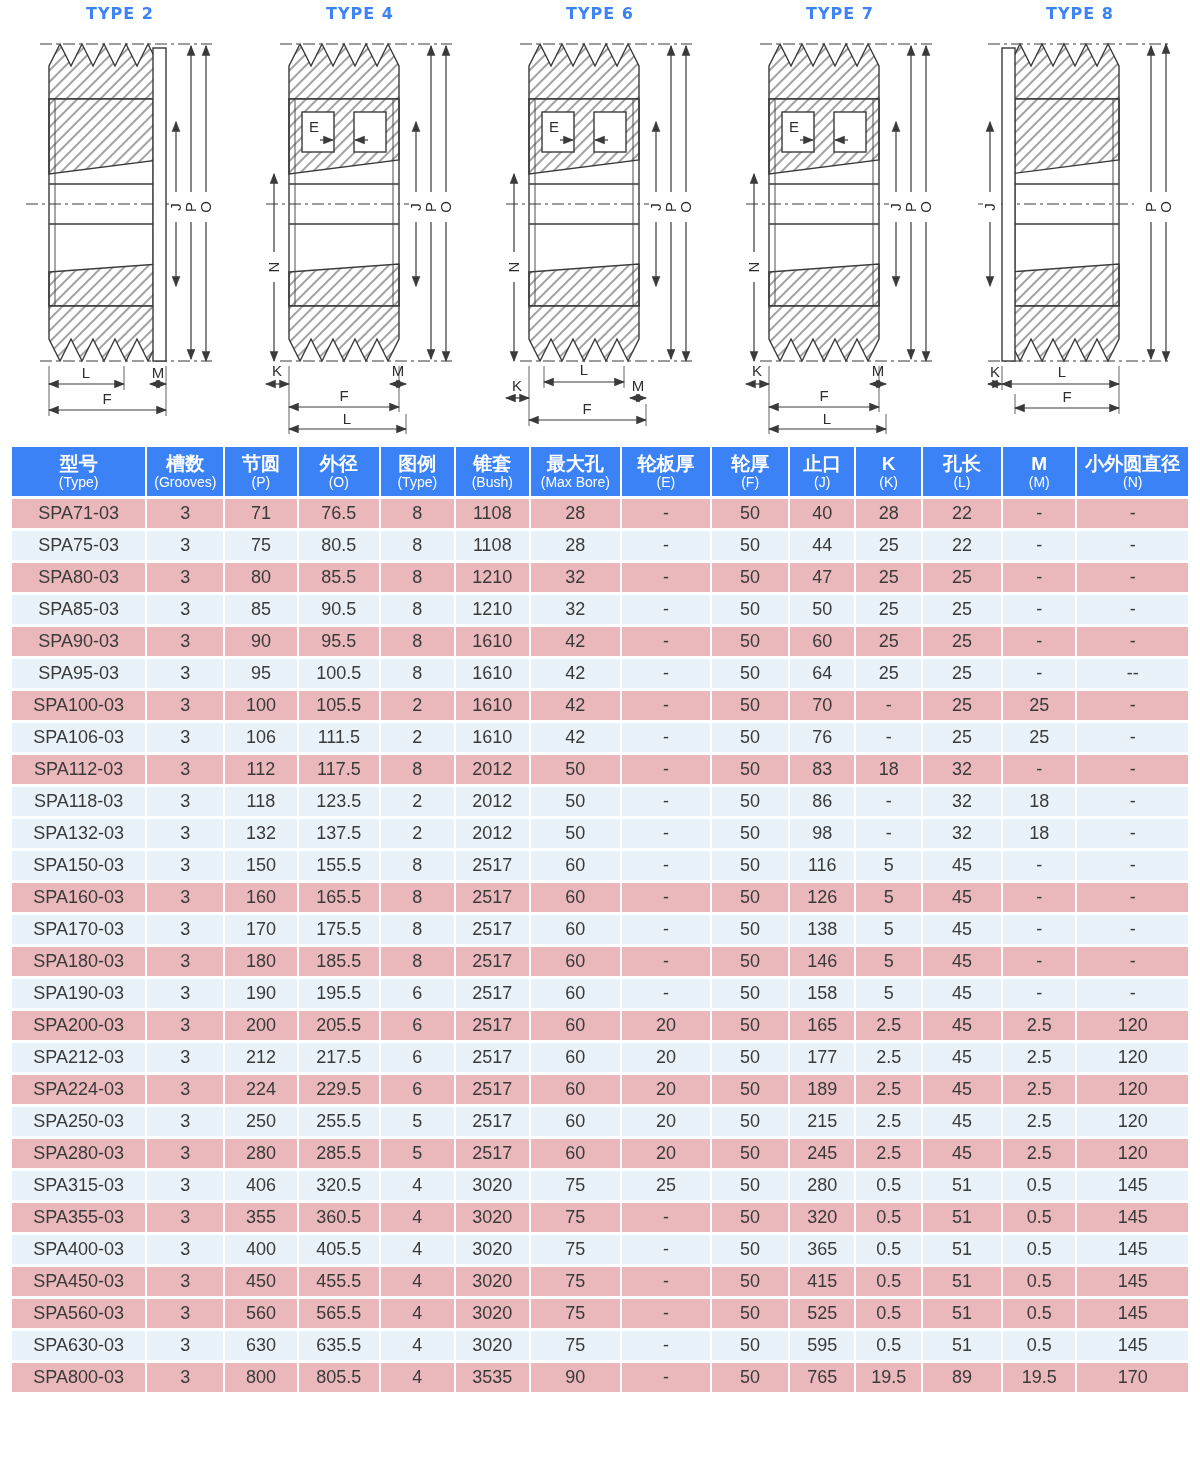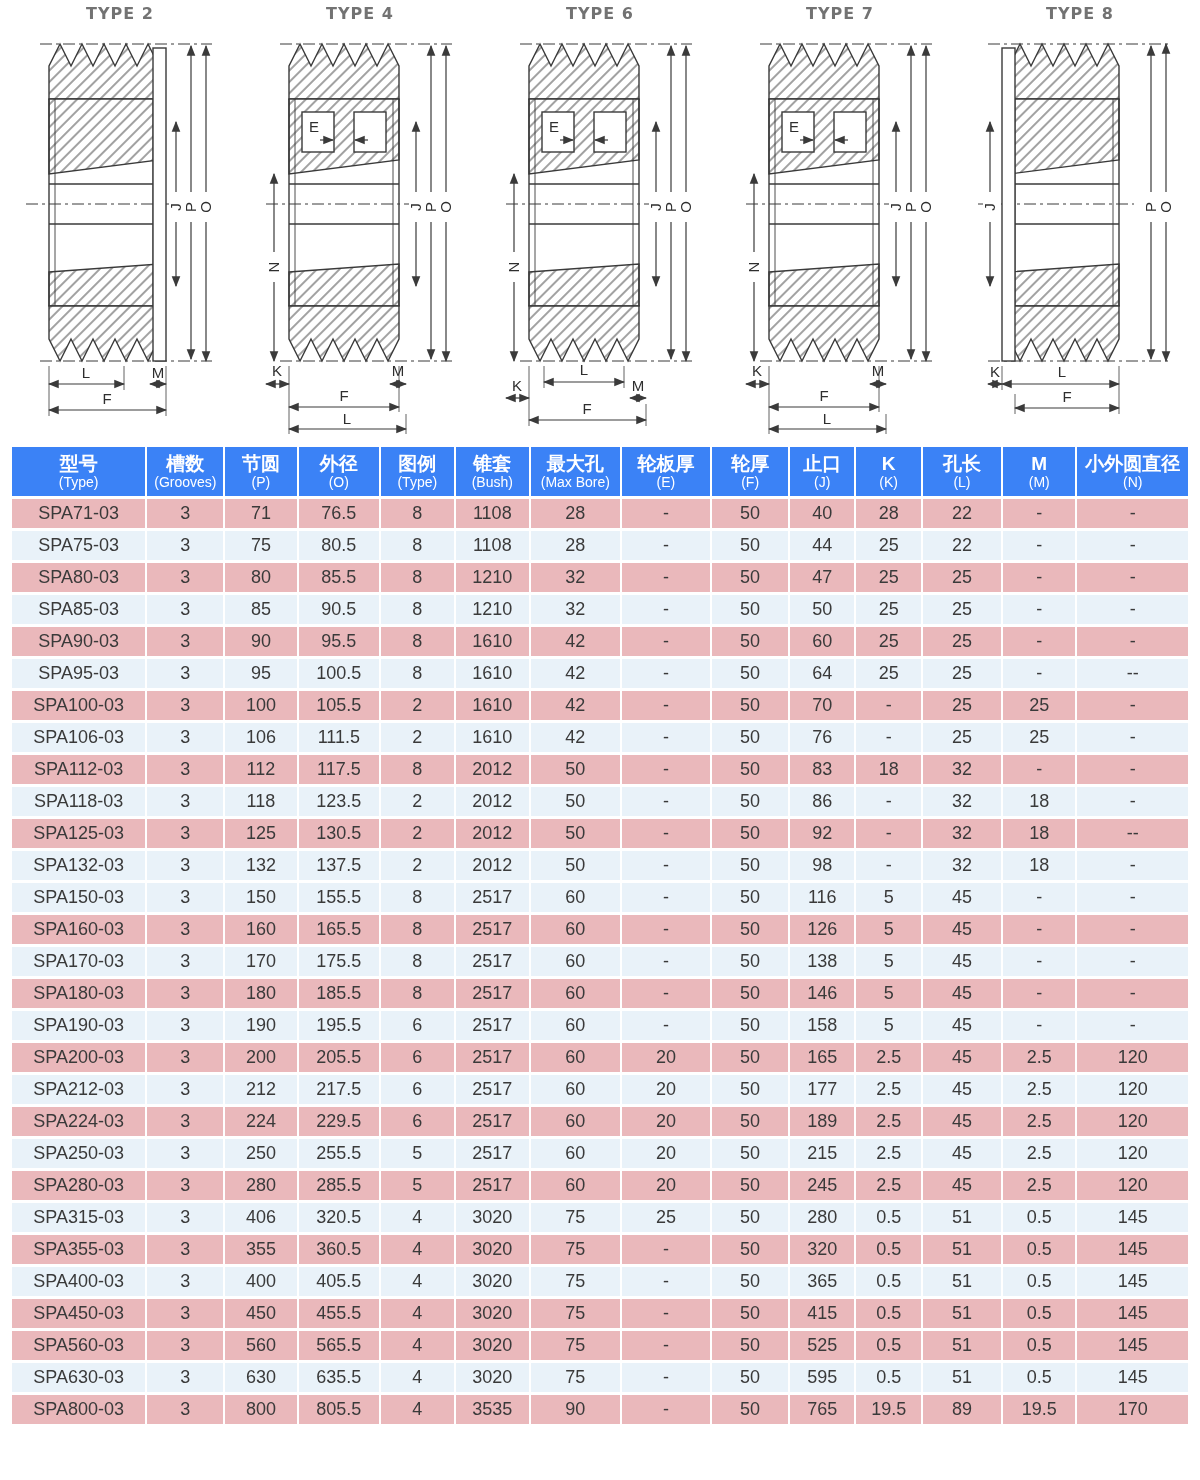--- a/index.html
+++ b/index.html
@@ -1,19 +1,19 @@
 <!DOCTYPE html>
 <html><head>
 <meta charset="utf-8">
 <style>
   html,body{margin:0;padding:0;background:#ffffff;}
   body{width:1200px;font-family:"Liberation Sans",sans-serif;}
   .diagrams{display:flex;justify-content:space-between;padding:4px 2px 0 2px;}
   .figure{width:236px;}
-  .figure-title{text-align:center;font-weight:bold;font-size:16px;color:#737373;
+  .figure-title{text-align:center;font-weight:bold;font-size:16px;color:#3b82f6;
     letter-spacing:1px;font-family:"DejaVu Sans",sans-serif;height:20px;line-height:20px;}
   svg{display:block;margin:0 auto;}
   svg text{font-family:"Liberation Sans",sans-serif;}
   .spec-table{width:1180px;margin:2px 10px 0 10px;border-collapse:separate;
     border-spacing:2px 3px;table-layout:fixed;}
   .spec-table th{background:#3b82f6;color:#ffffff;padding:5px 0 6px 0;vertical-align:middle;}
   .spec-table th .zh{font-size:19px;font-weight:bold;line-height:23px;}
   .spec-table th .en{font-size:14px;font-weight:normal;line-height:15px;}
   .spec-table td{height:27px;text-align:center;vertical-align:middle;
     font-size:18px;color:#3a3a3a;overflow:hidden;white-space:nowrap;}
@@ -518,36 +518,20 @@
         <td>2012</td>
         <td>50</td>
         <td>-</td>
         <td>50</td>
         <td>86</td>
         <td>-</td>
         <td>32</td>
         <td>18</td>
         <td>-</td>
       </tr>
-      <tr class="pink">
-        <td>SPA125-03</td>
-        <td>3</td>
-        <td>125</td>
-        <td>130.5</td>
-        <td>2</td>
-        <td>2012</td>
-        <td>50</td>
-        <td>-</td>
-        <td>50</td>
-        <td>92</td>
-        <td>-</td>
-        <td>32</td>
-        <td>18</td>
-        <td>--</td>
-      </tr>
       <tr class="blue">
         <td>SPA132-03</td>
         <td>3</td>
         <td>132</td>
         <td>137.5</td>
         <td>2</td>
         <td>2012</td>
         <td>50</td>
         <td>-</td>
         <td>50</td>

